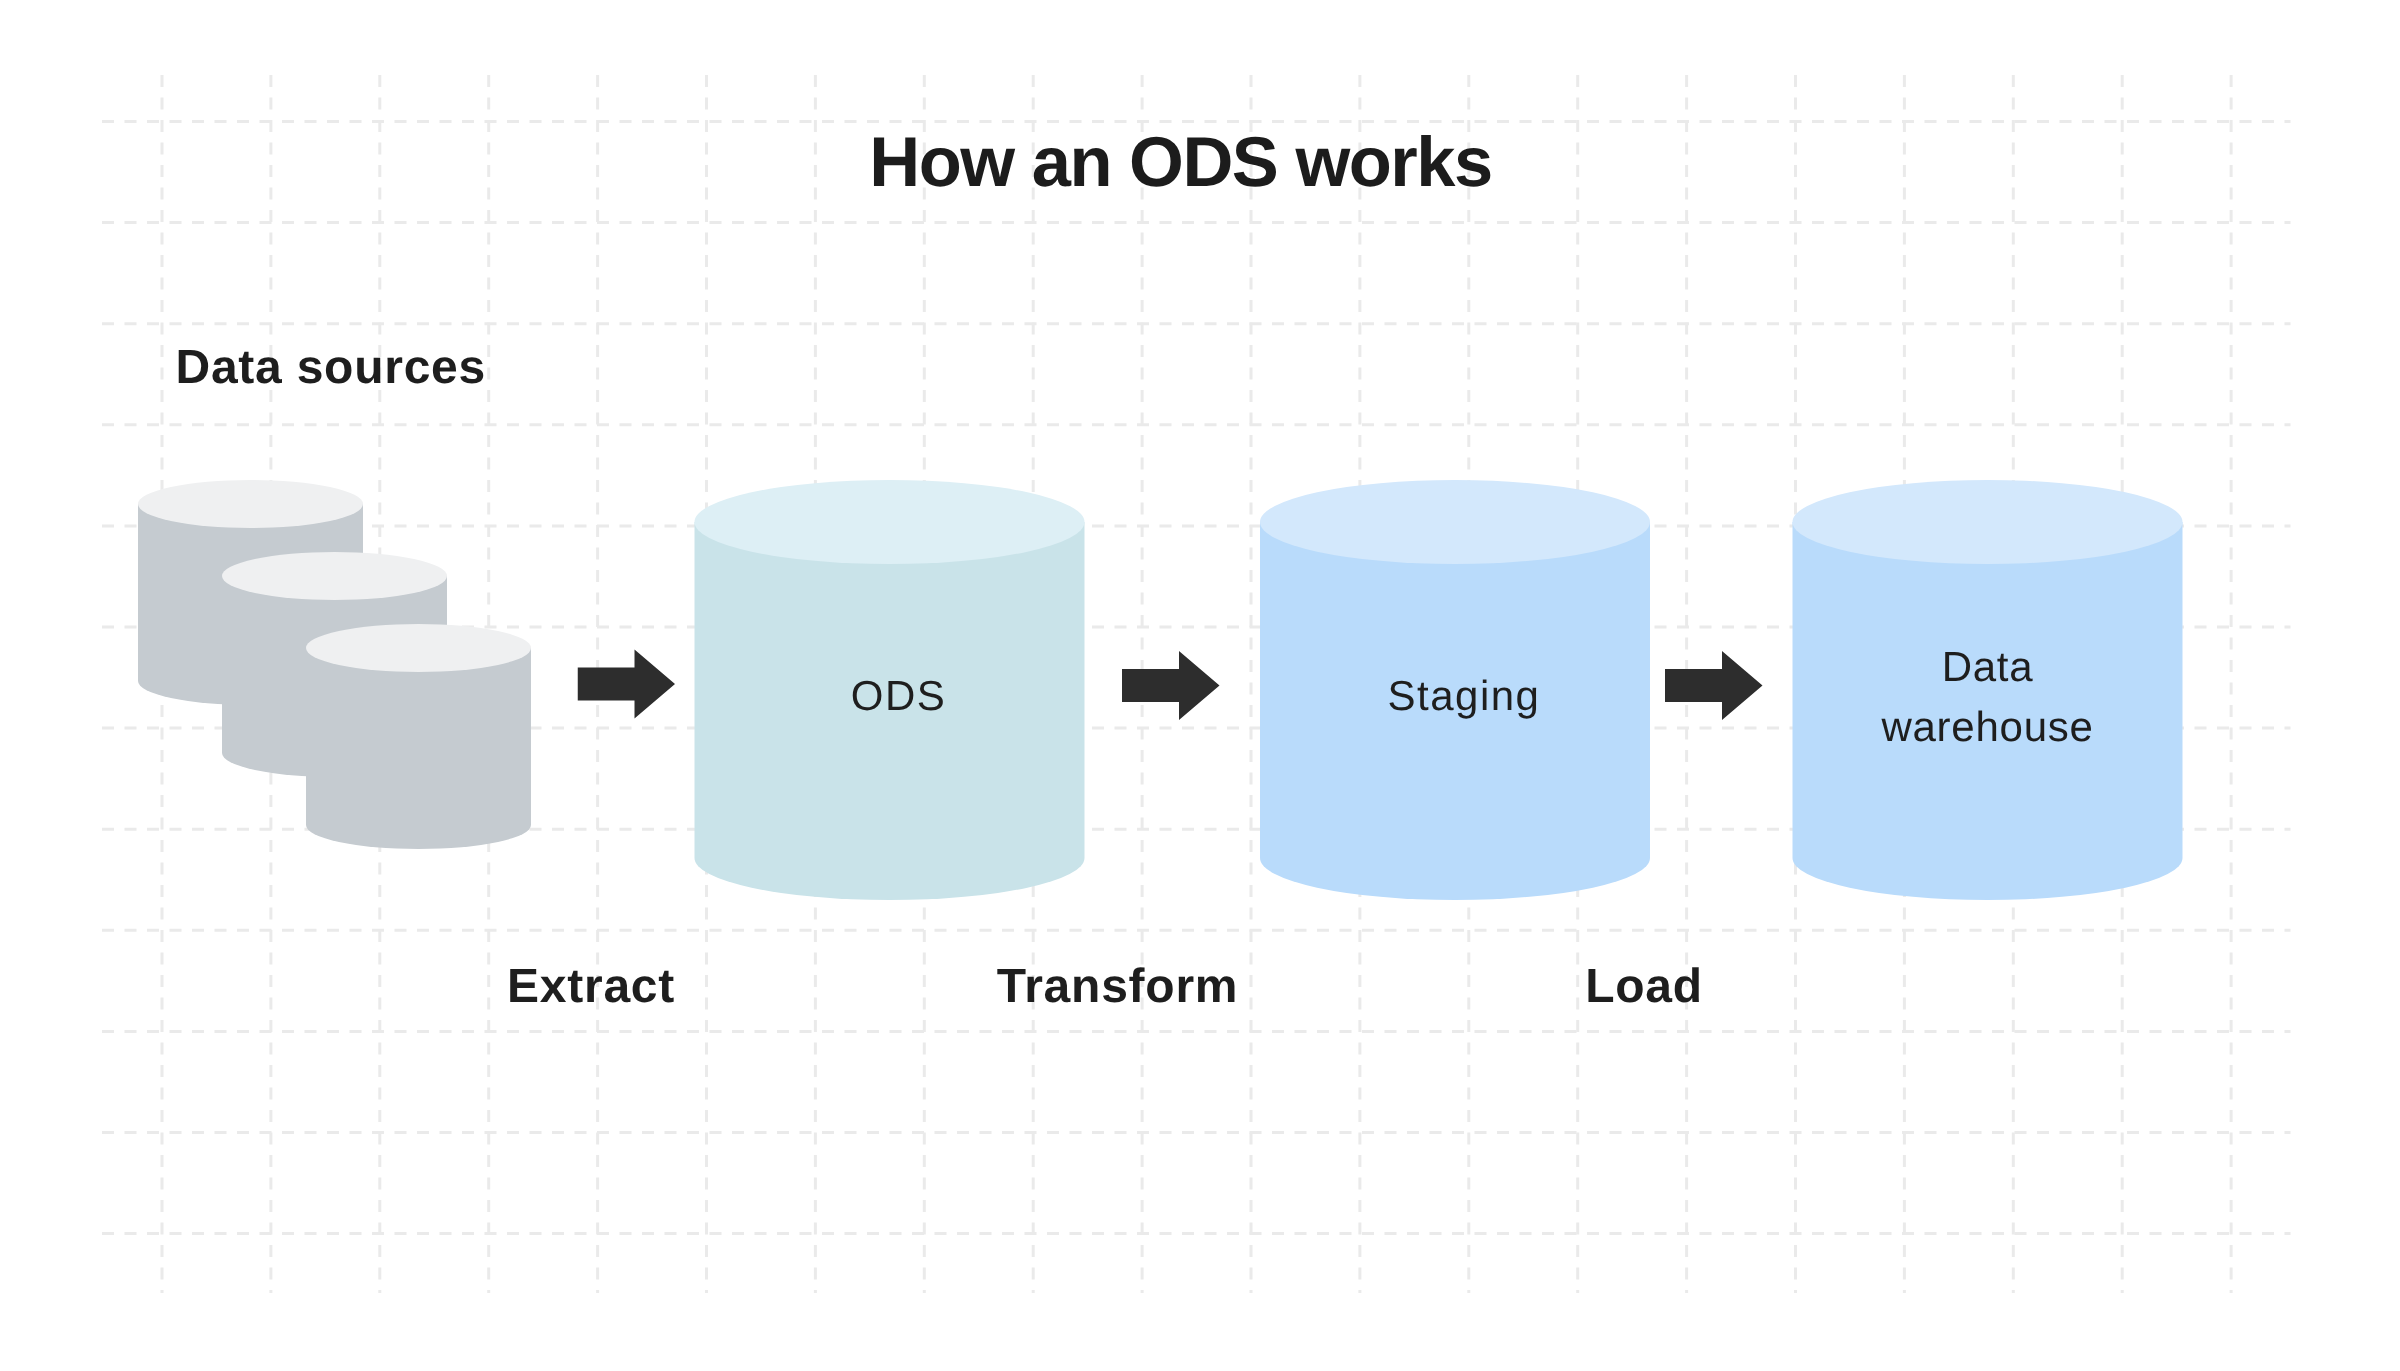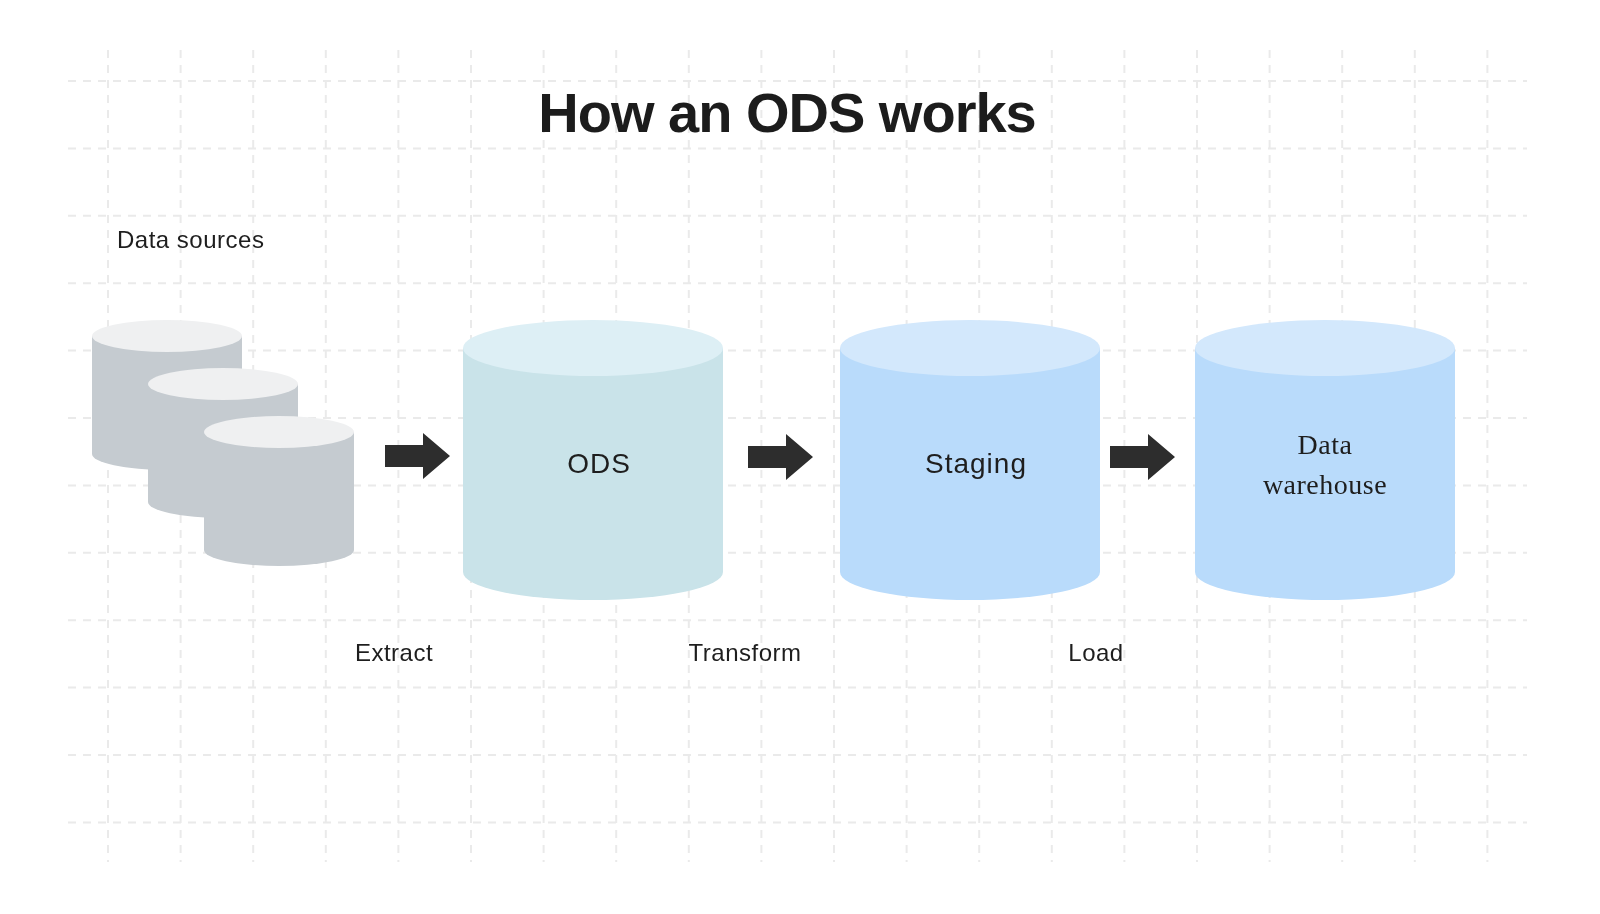--- a/index.html
+++ b/index.html
@@ -6,27 +6,28 @@
   .canvas{
     position:relative;width:1600px;height:914px;overflow:hidden;
     background:var(--background,#ffffff);
     font-family:"Liberation Sans", sans-serif;
     color:var(--label-text,#1e1e1e);
   }
   #grid{position:absolute;left:0;top:0;}
 
   .page-title{
     position:absolute;left:787px;top:80px;transform:translateX(-50%);
-    margin:0;font-size:56px;font-weight:700;letter-spacing:-1px;white-space:nowrap;
+    margin:0;font-size:47px;font-weight:700;letter-spacing:-1px;white-space:nowrap;
     color:var(--title-text,#1c1c1c);
   }
 
   .floating-label{
-    position:absolute;font-size:24px;letter-spacing:.5px;white-space:nowrap;
+    position:absolute;font-size:32px;letter-spacing:.5px;white-space:nowrap;
     color:var(--label-text,#1e1e1e);
+    font-weight:bold;
   }
   .ds-label{left:117px;top:226px;}
   .step-label{top:639px;transform:translateX(-50%);}
   .step-extract{left:394px;text-align:center;}
   .step-transform{left:745px;}
   .step-load{left:1096px;}
 
   
   .cyl{position:absolute;}
   .cyl .body{position:absolute;left:0;right:0;}
@@ -54,21 +55,21 @@
   .cyl.blue .body{background:var(--blue-cylinder-body,#b9dbfb);}
   .cyl.staging{left:840px;top:320px;}
   .cyl.dw{left:1195px;top:320px;}
 
   .cyl-label{
     position:absolute;left:0;right:0;top:124px;text-align:center;
     font-size:28px;letter-spacing:1px;line-height:40px;
     color:var(--label-text,#1e1e1e);
     padding-left:12px;
   }
-  .cyl.dw .cyl-label{top:105px;padding:0 38px;letter-spacing:.5px;font-family:Liberation Serif, serif;}
+  .cyl.dw .cyl-label{top:105px;padding:0 38px;letter-spacing:.5px;}
 
   
   .arrow{position:absolute;width:66px;height:48px;}
   .arrow polygon{fill:var(--arrow,#2d2d2d);}
   .arrow-1{left:385px;top:432px;}
   .arrow-2{left:748px;top:433px;}
   .arrow-3{left:1110px;top:433px;}
 </style>
 </head>
 <body>

